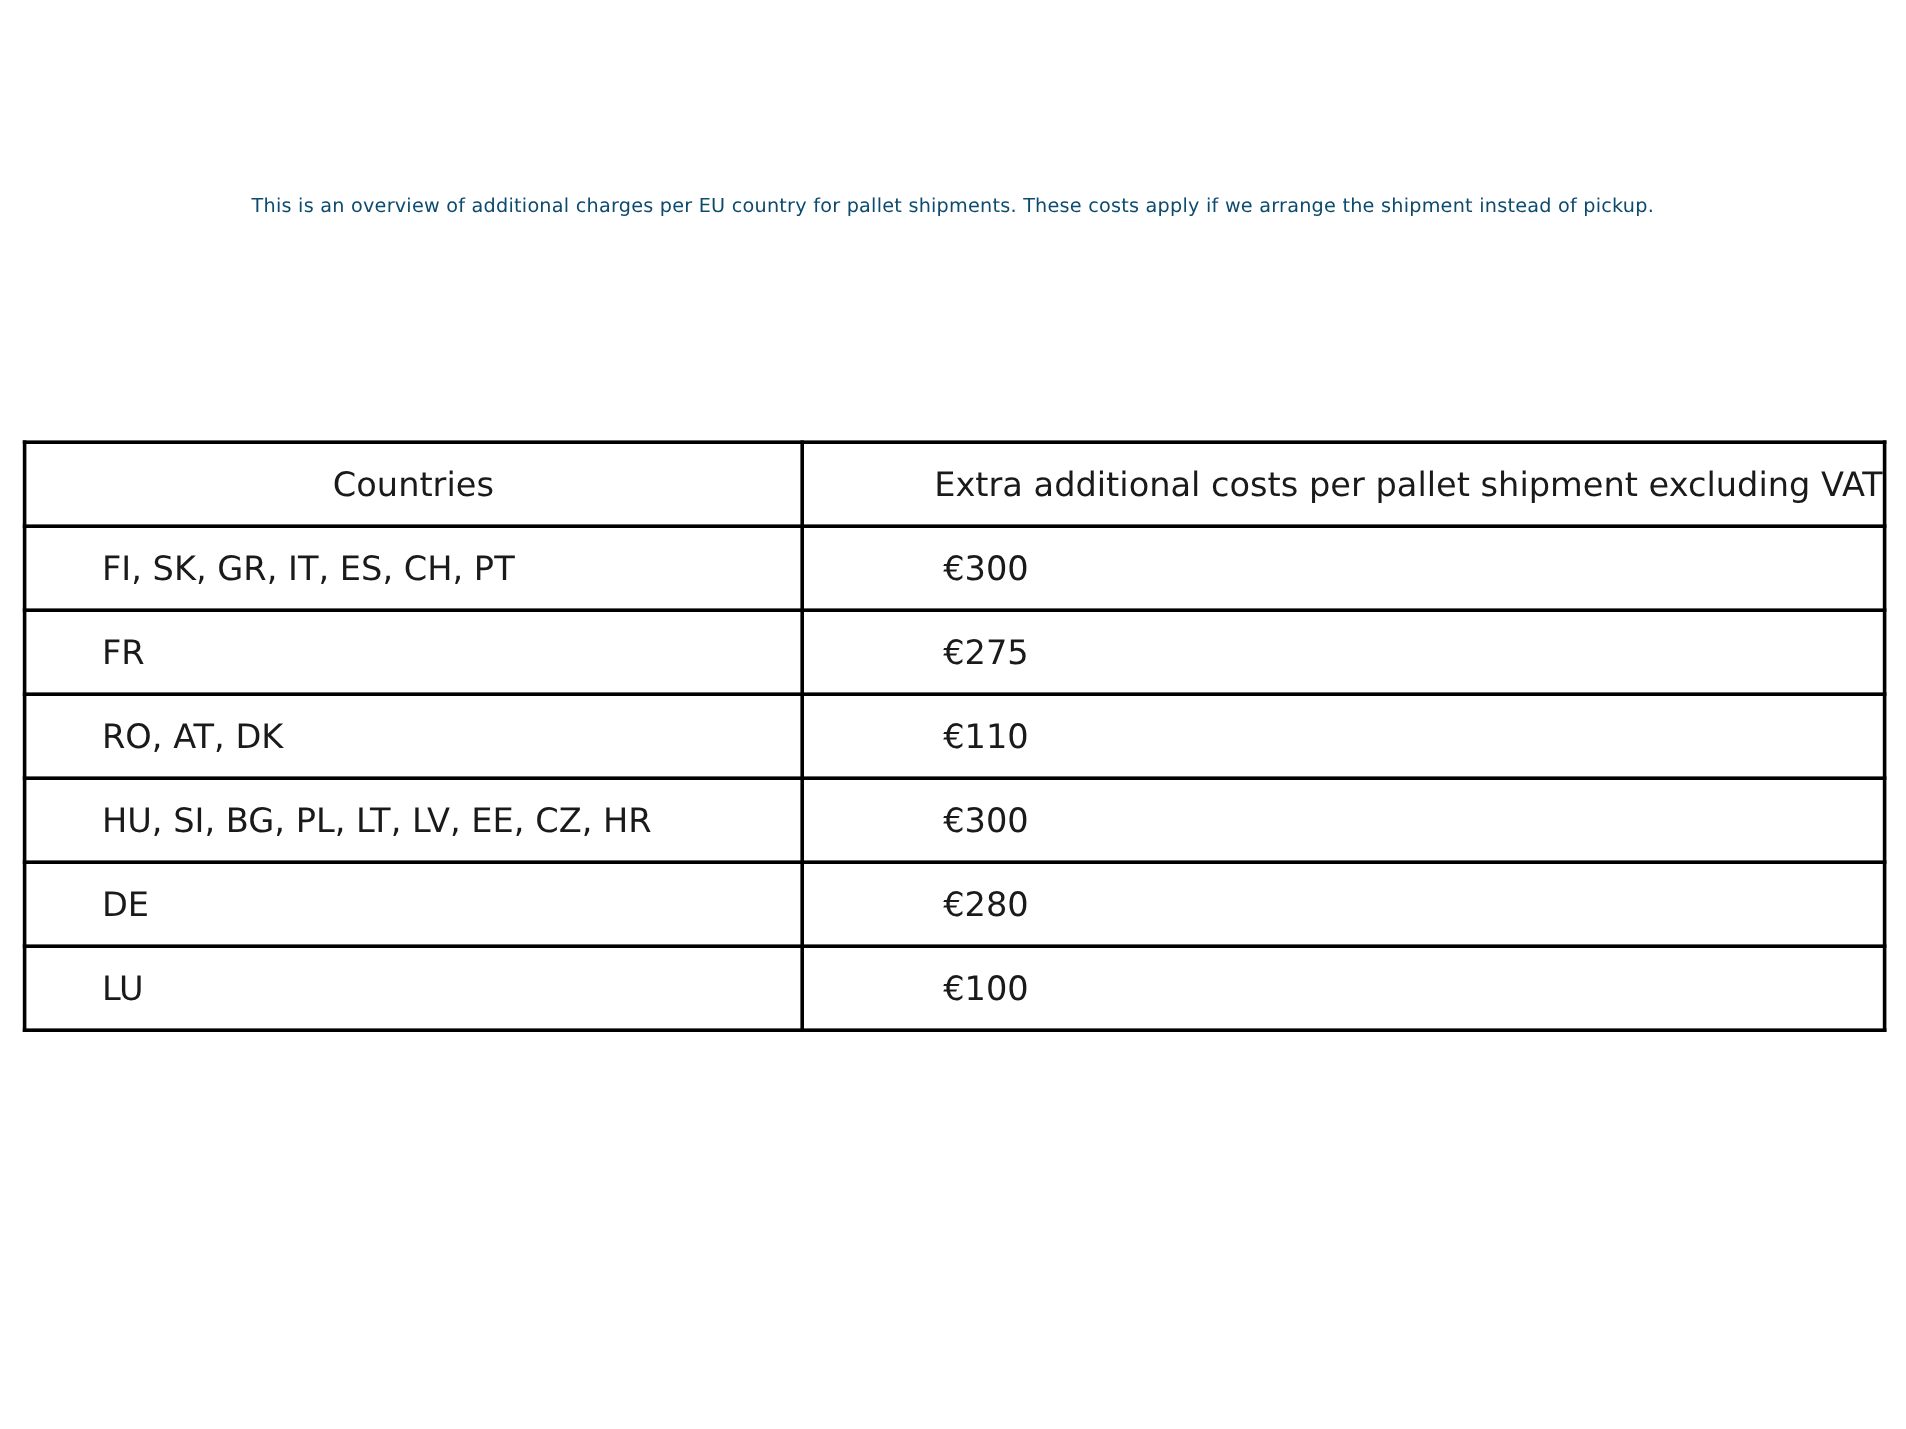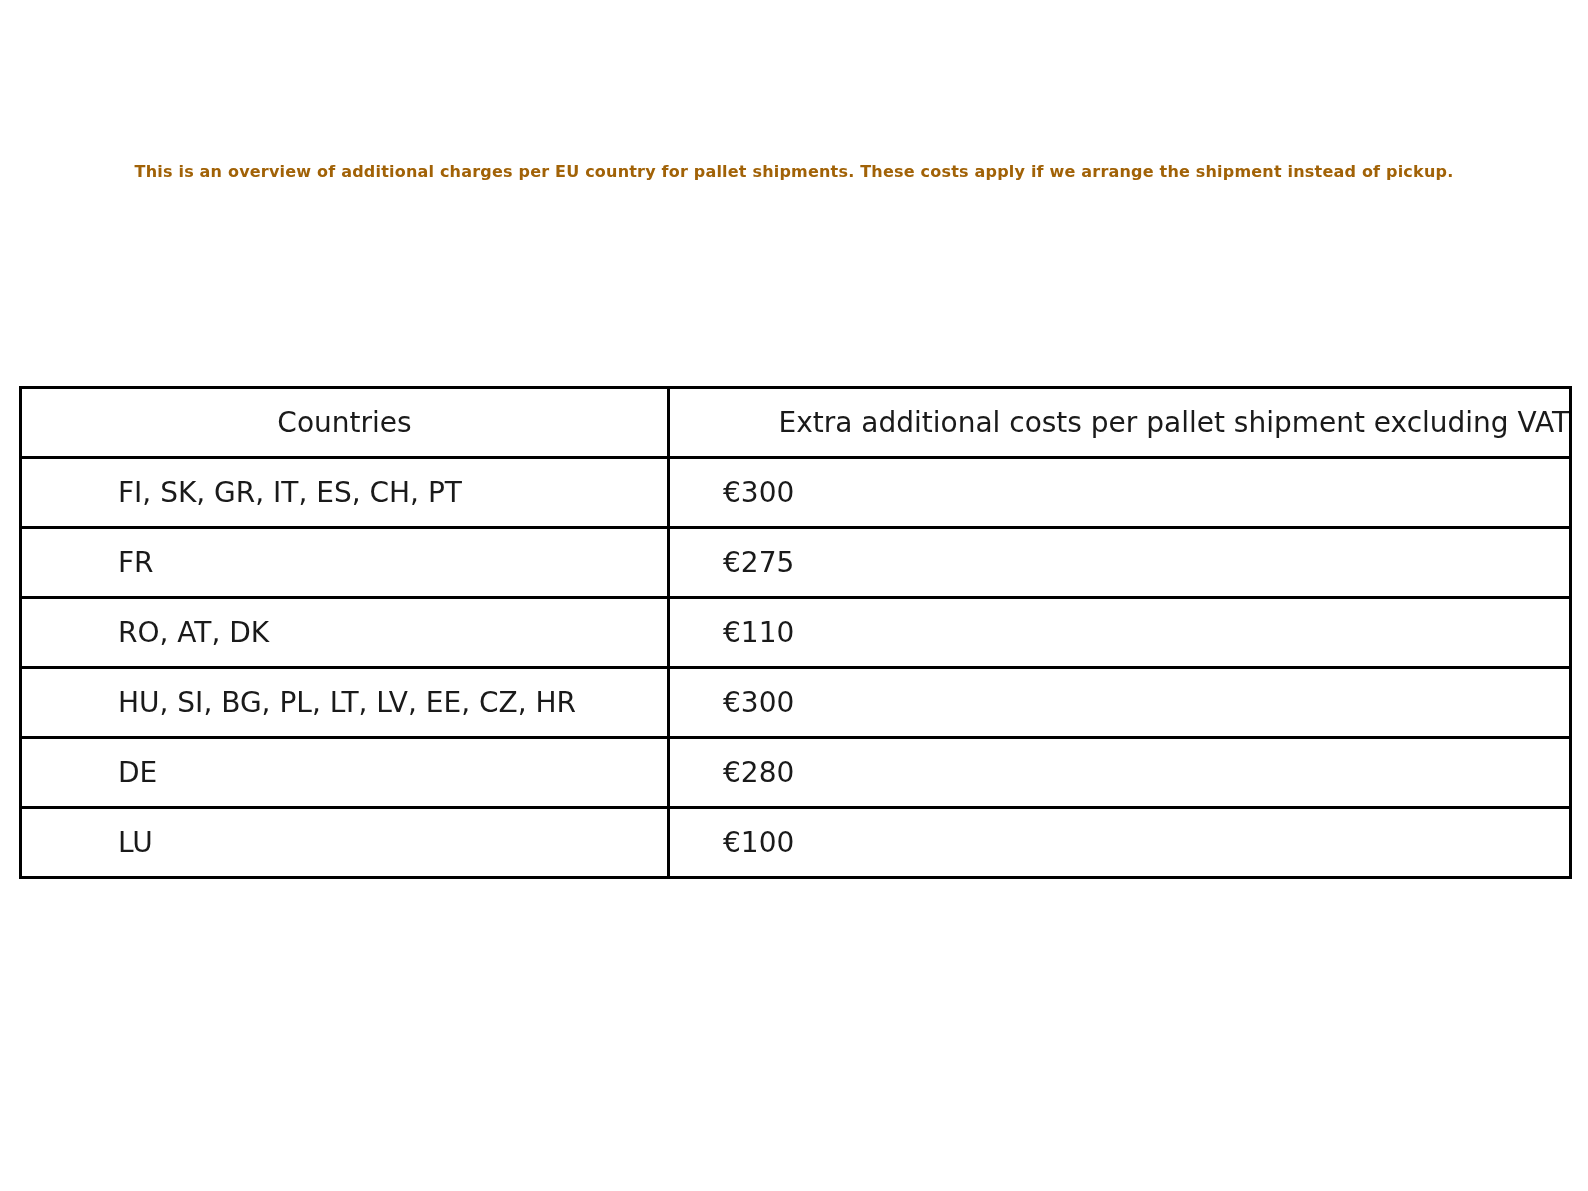--- a/index.html
+++ b/index.html
@@ -14,28 +14,28 @@
     font-family: "DejaVu Sans", "Liberation Sans", sans-serif;
     color: #000000;
   }
   .note {
     position: absolute;
     top: 162px;
     left: 0;
     width: 100%;
     text-align: center;
     font-size: 16px;
-    font-weight: bold;
-    color: #a16207;
+    font-weight: normal;
+    color: #0c4a6e;
     letter-spacing: 0.2px;
   }
   table.charges-table {
     position: absolute;
     left: 19px;
-    top: 386px;
+    top: 367px;
     width: 1550px;
     border-collapse: collapse;
     table-layout: fixed;
     background: #ffffff;
   }
   .charges-table th,
   .charges-table td {
     border: 3px solid #000000;
     height: 67px;
     font-size: 28px;
@@ -50,25 +50,25 @@
   .charges-table col.col-costs     { width: 902px; }
   th.countries-header {
     text-align: center;
   }
   th.costs-header {
     text-align: right;
     padding-left: 20px;
   }
   td.countries-cell {
     text-align: left;
-    padding-left: 96px;
+    padding-left: 63px;
   }
   td.cost-cell {
     text-align: left;
-    padding-left: 53px;
+    padding-left: 116px;
   }
 </style>
 </head>
 <body>
 
 <div class="note">This is an overview of additional charges per EU country for pallet shipments. These costs apply if we arrange the shipment instead of pickup.</div>
 
 <table class="charges-table">
   <colgroup>
     <col class="col-countries">

